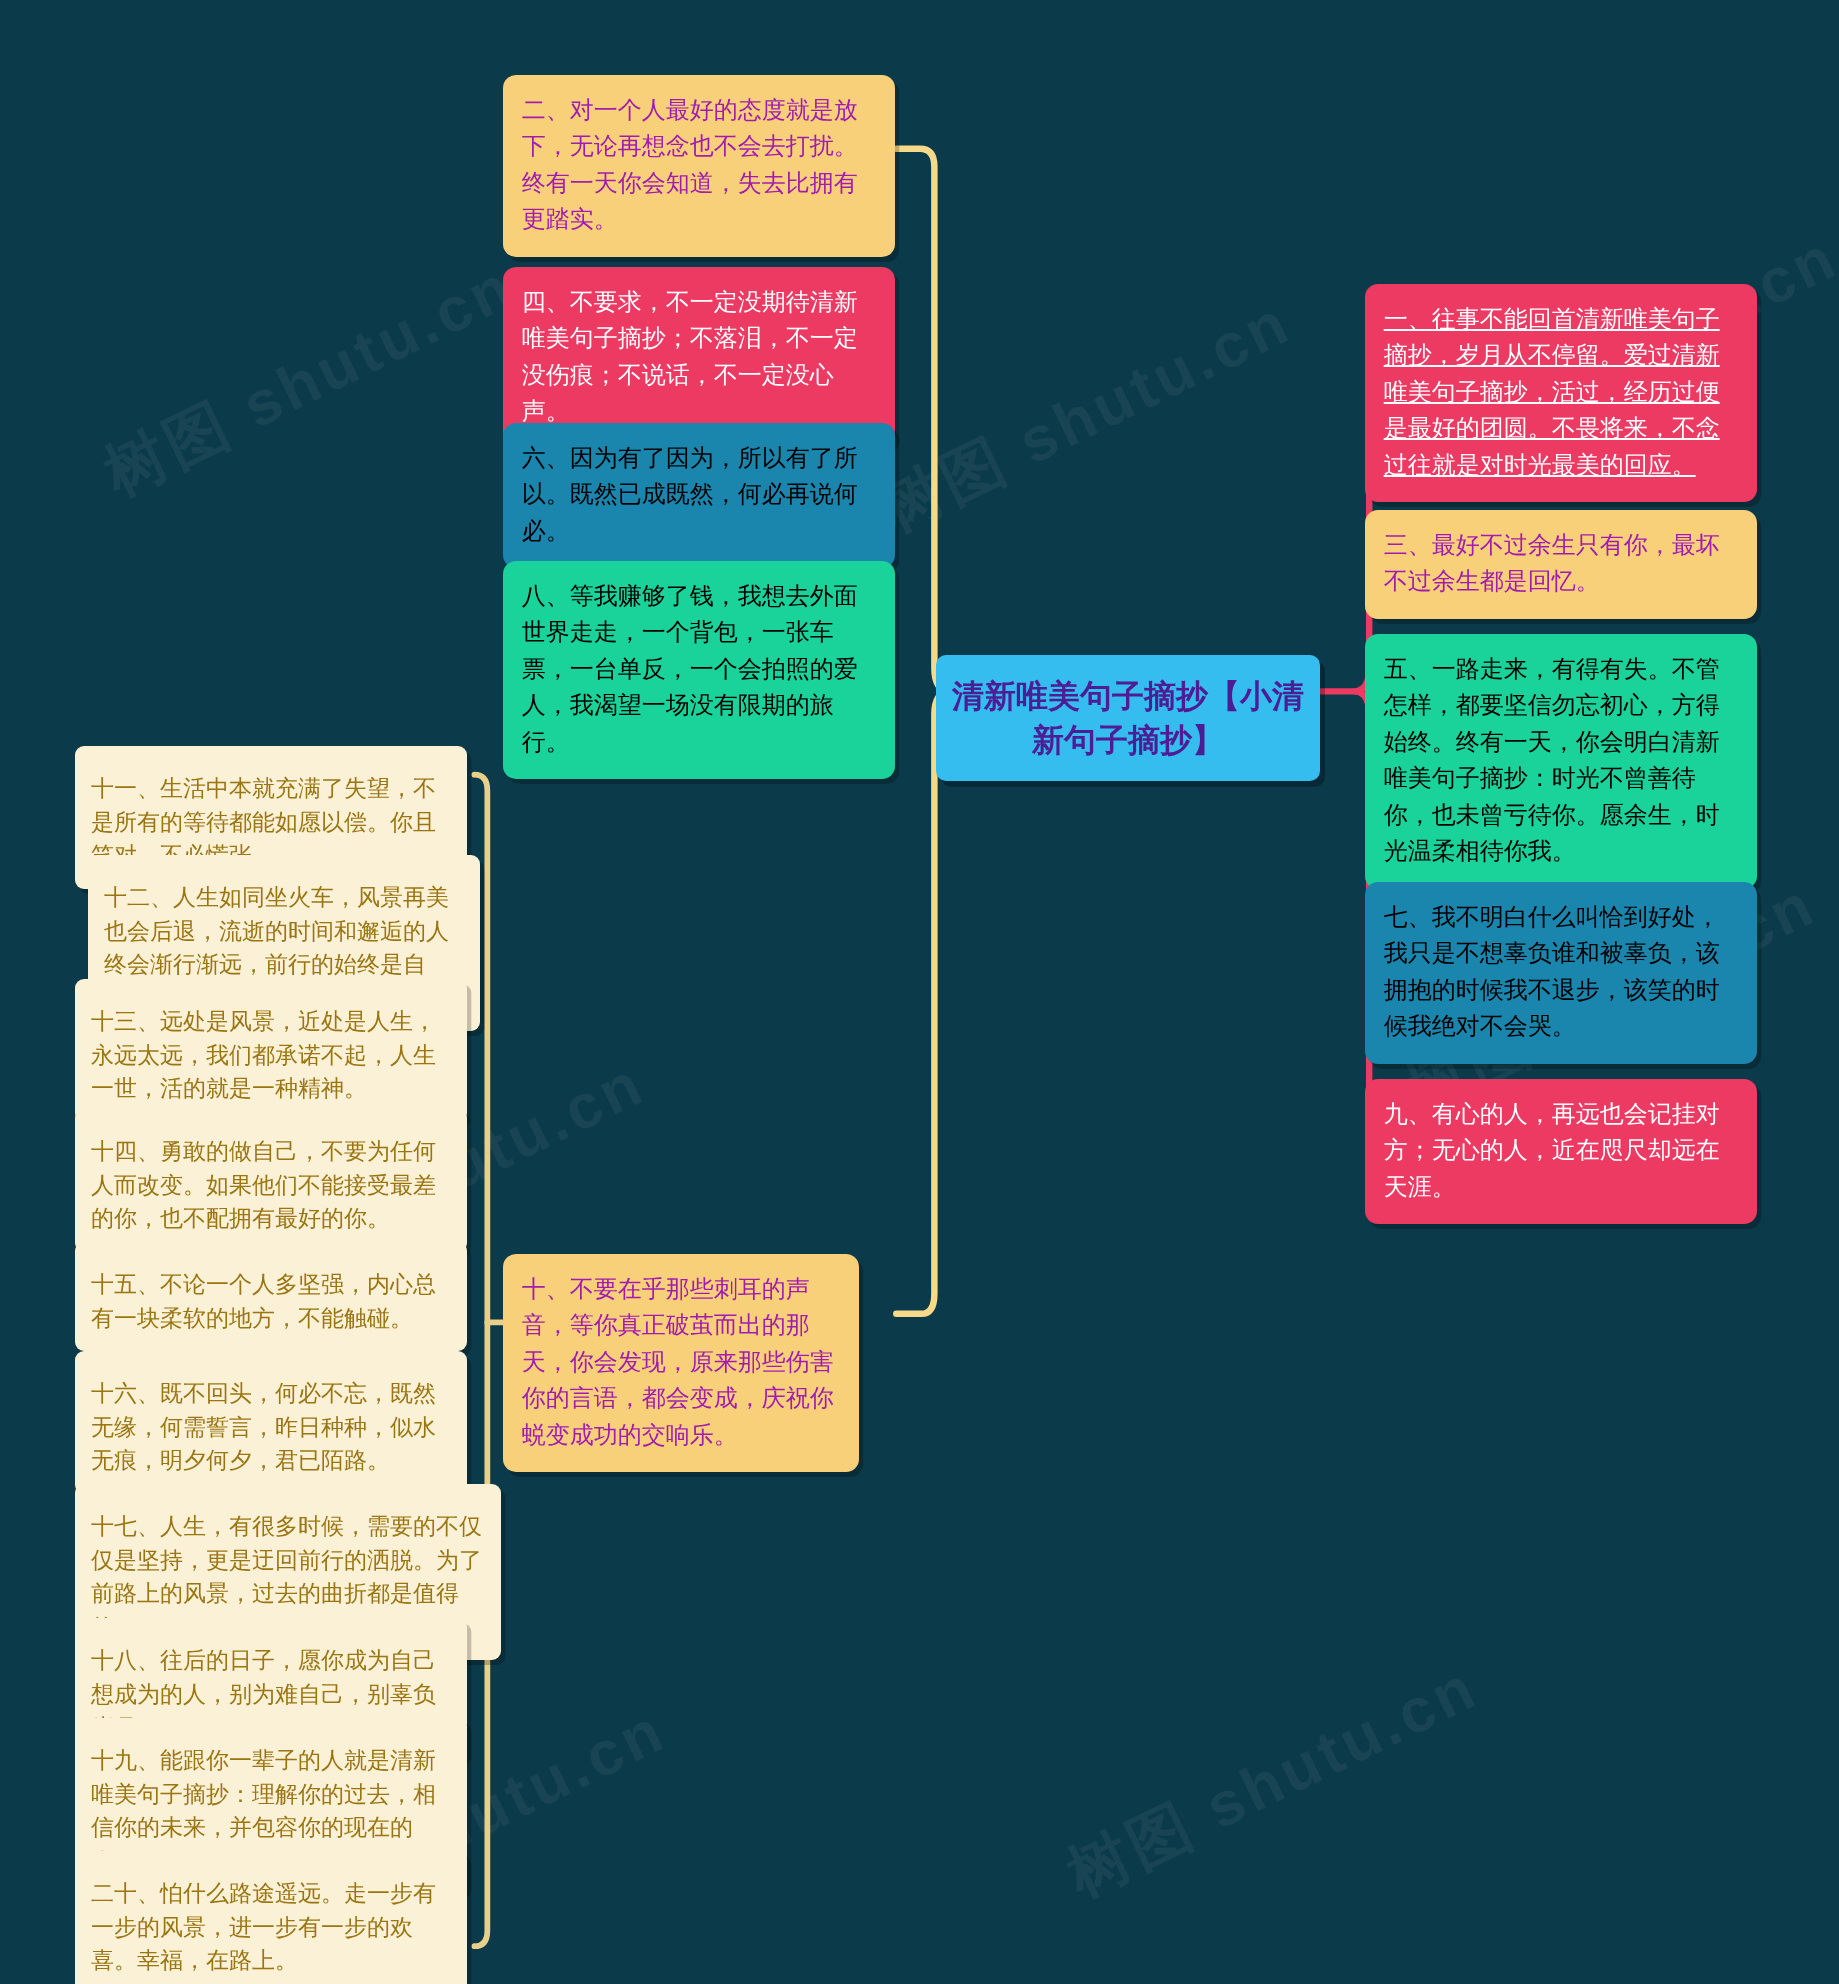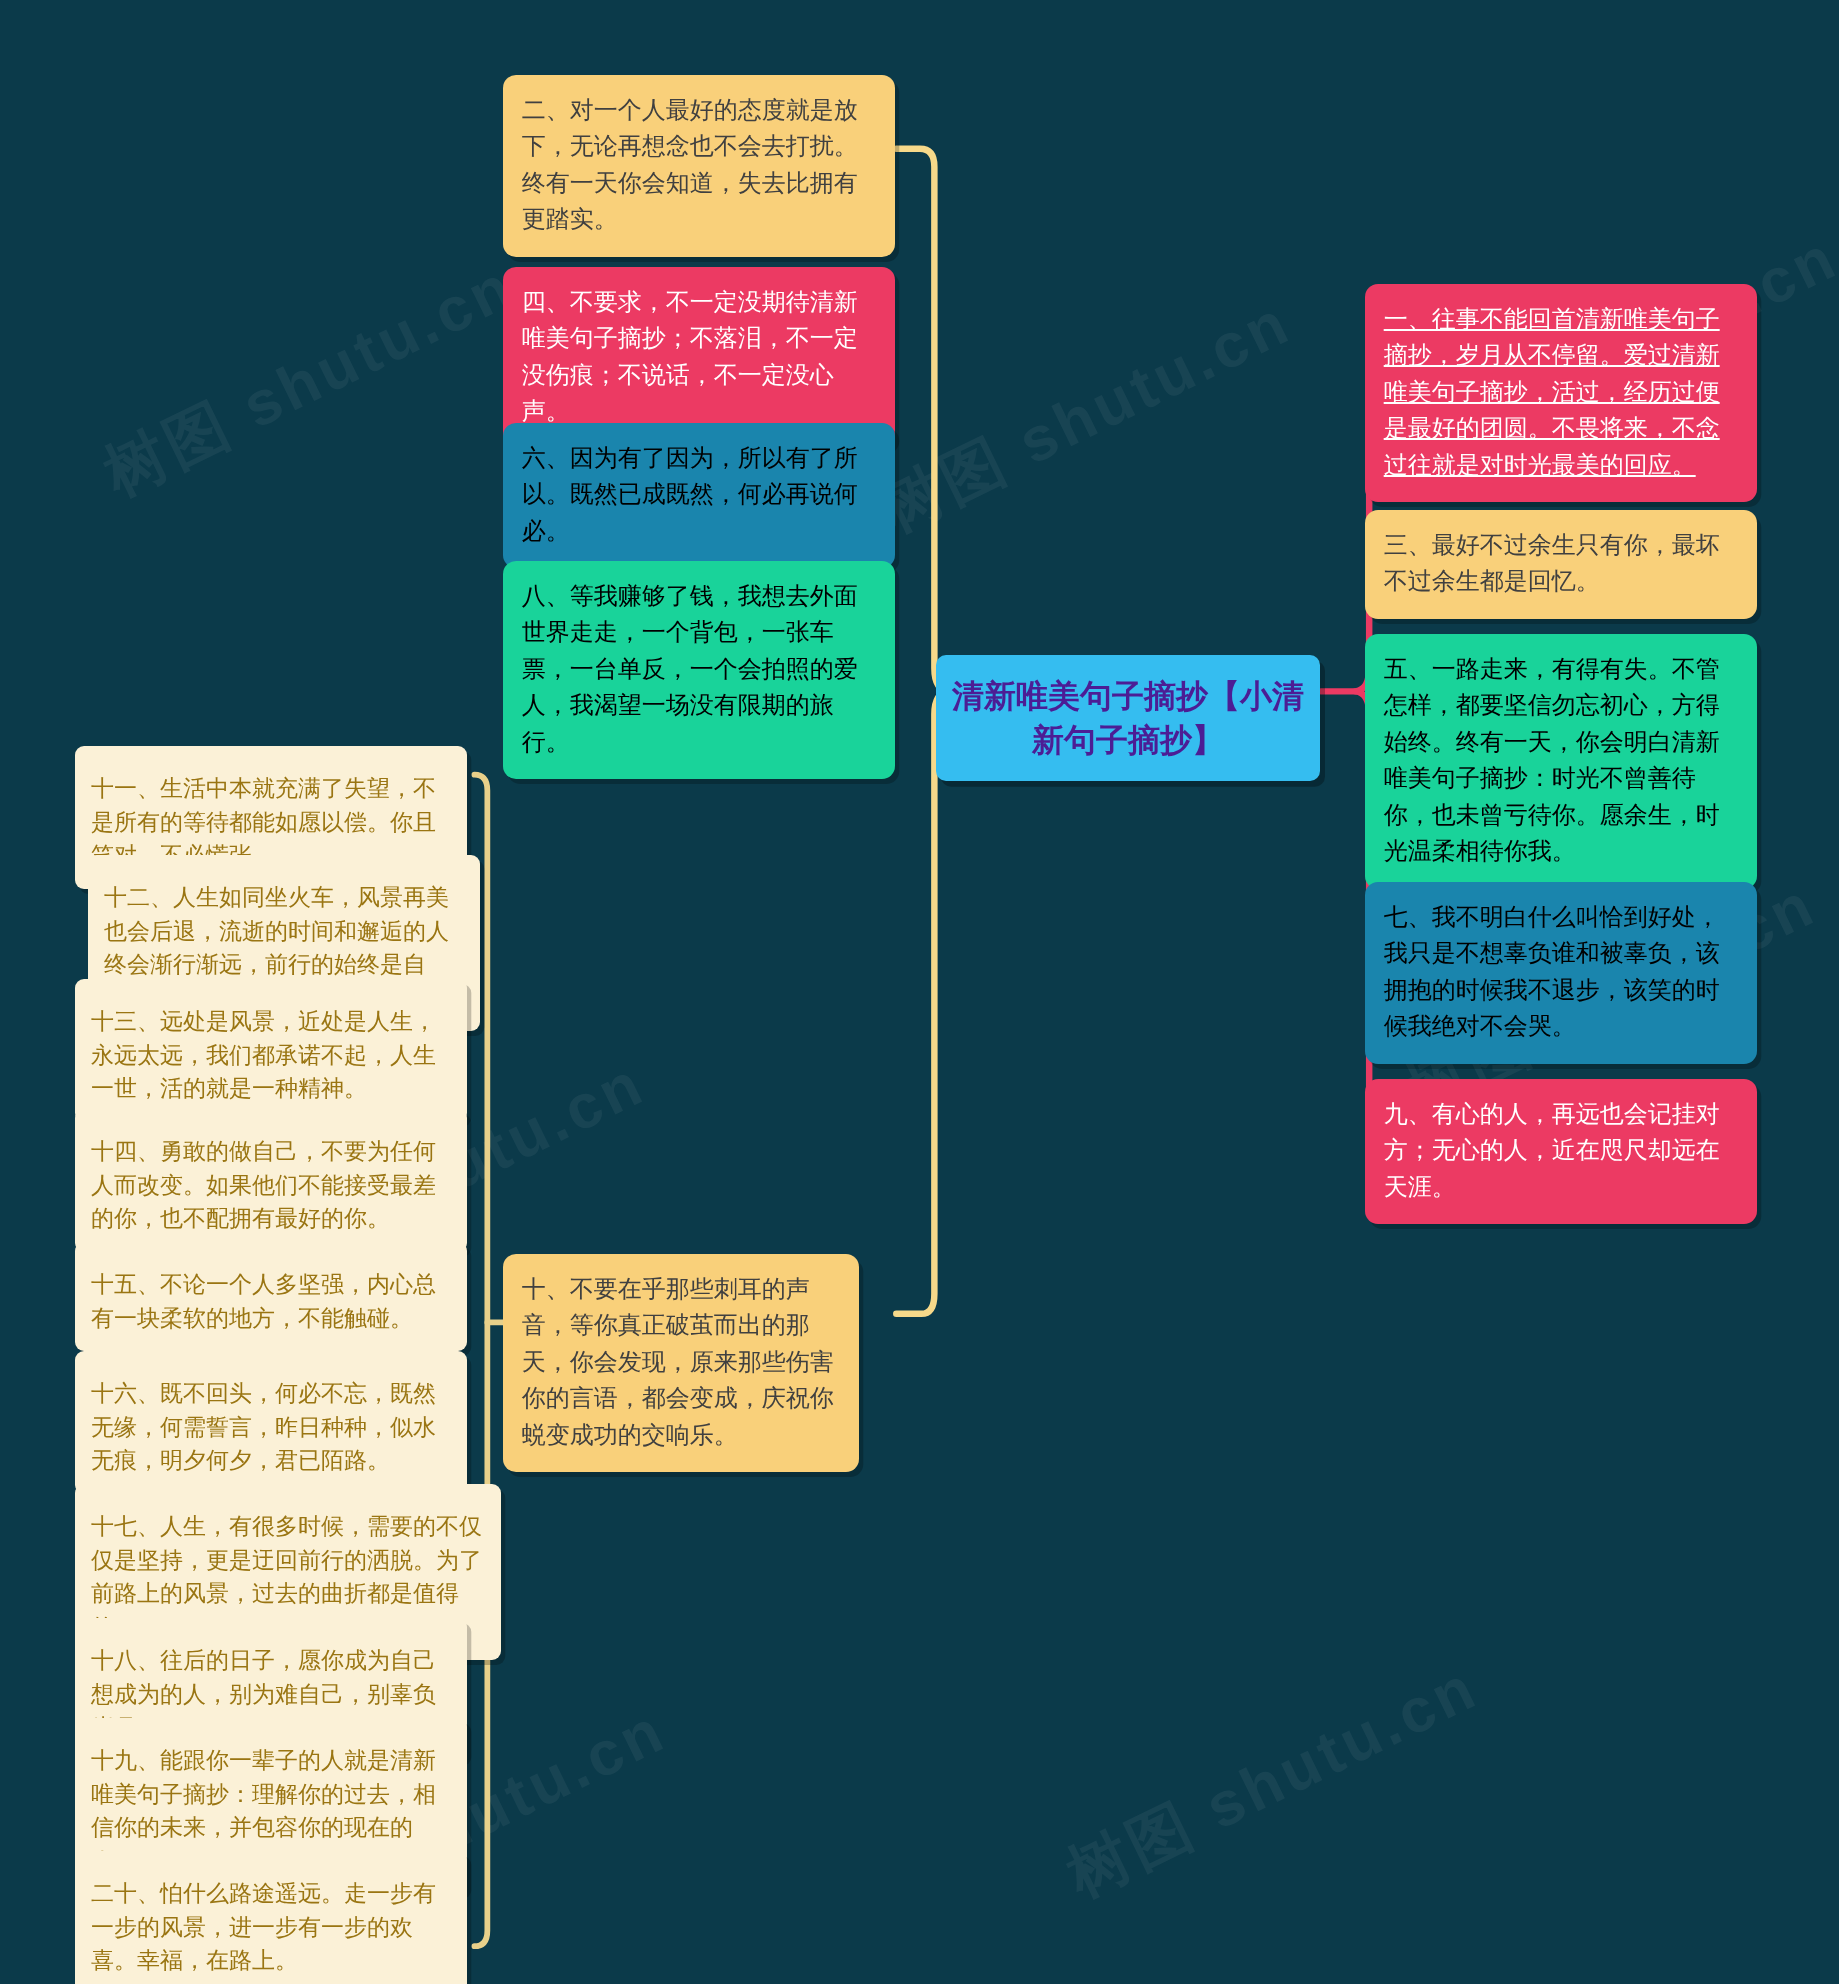--- a/index.html
+++ b/index.html
@@ -47,21 +47,21 @@
     font-size: 32px;
     font-weight: 600;
     text-align: center;
     line-height: 1.38;
     border-radius: 10px;
     padding: 18.7px 16px;
     box-shadow: 5px 5.7px 0 rgba(0,0,0,0.28);
   }
   
   .node.big { font-size: 24px; }
-  .c-yellow { background: #f9d07a; color: #404040; }
+  .c-yellow { background: #f9d07a; color: #a21caf; }
   .c-pink   { background: #ec3a63; color: #ffffff; }
   .c-blue   { background: #1a85ad; color: #000000; }
   .c-green  { background: #19d39a; color: #000000; }
   
   .node.leaf {
     background: #fbf1d7;
     color: #9a7512;
     font-size: 23px;
     line-height: 1.46;
     padding: 26px 16px 16px 16px;

